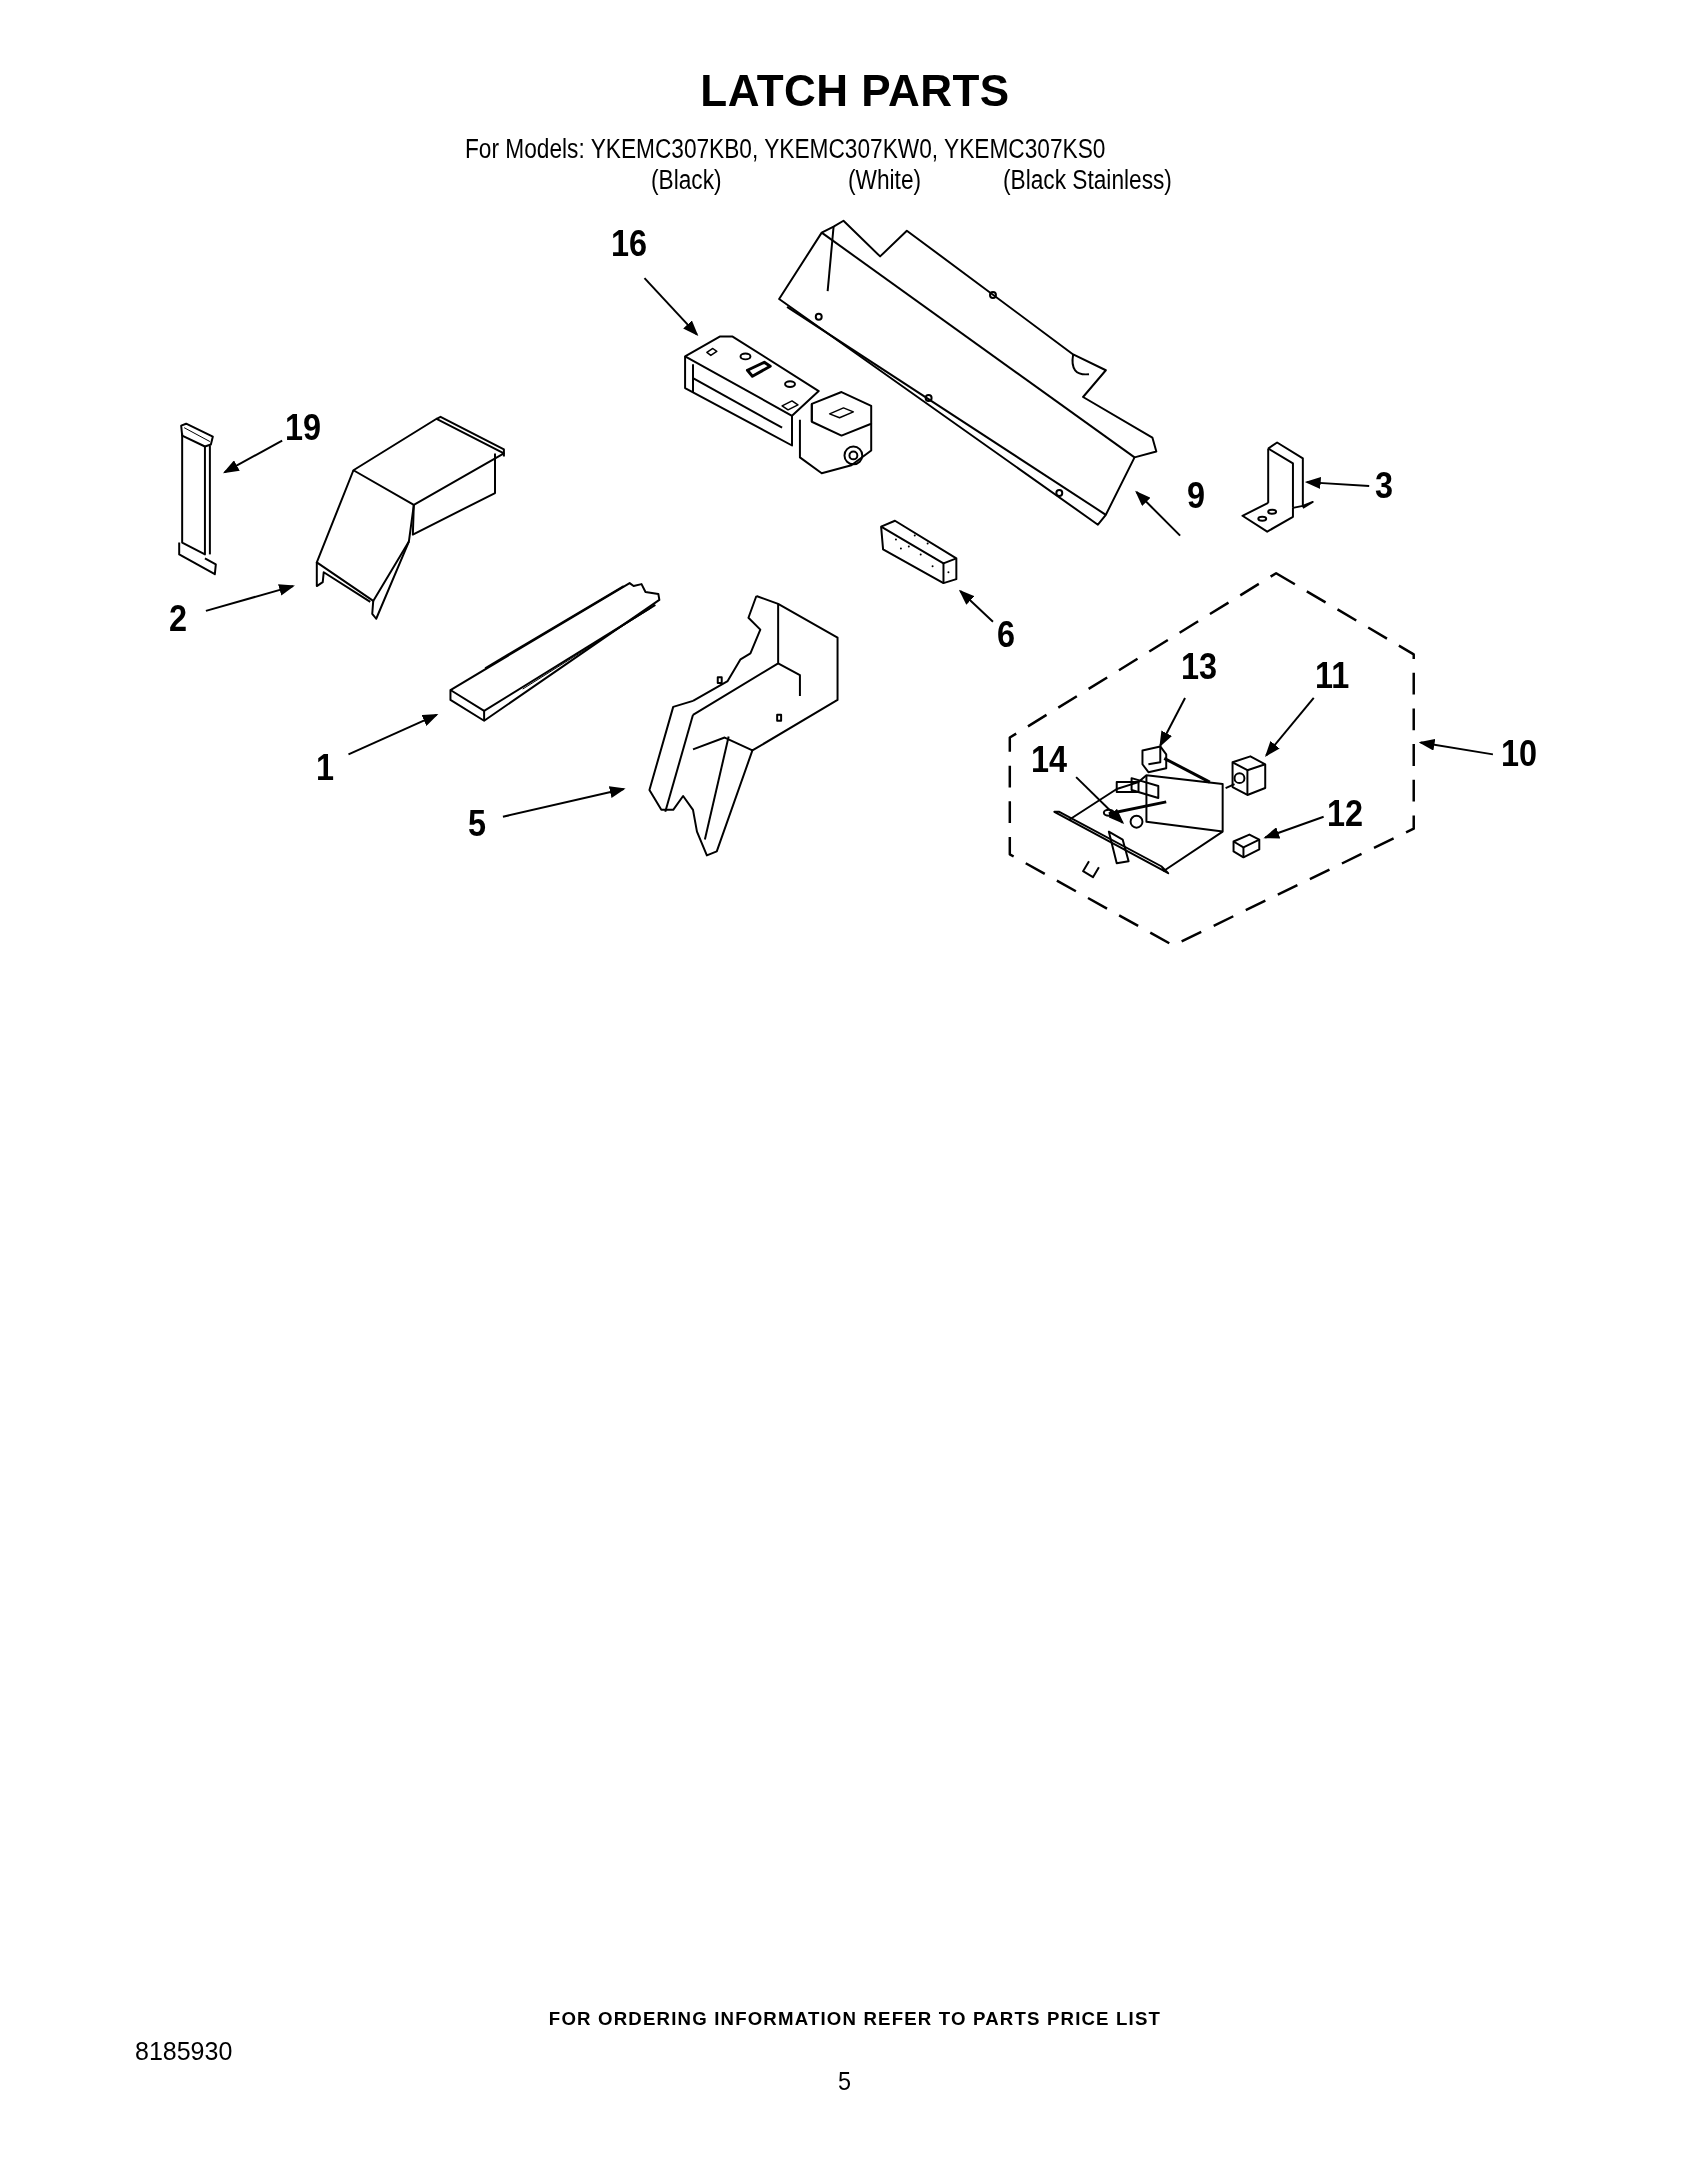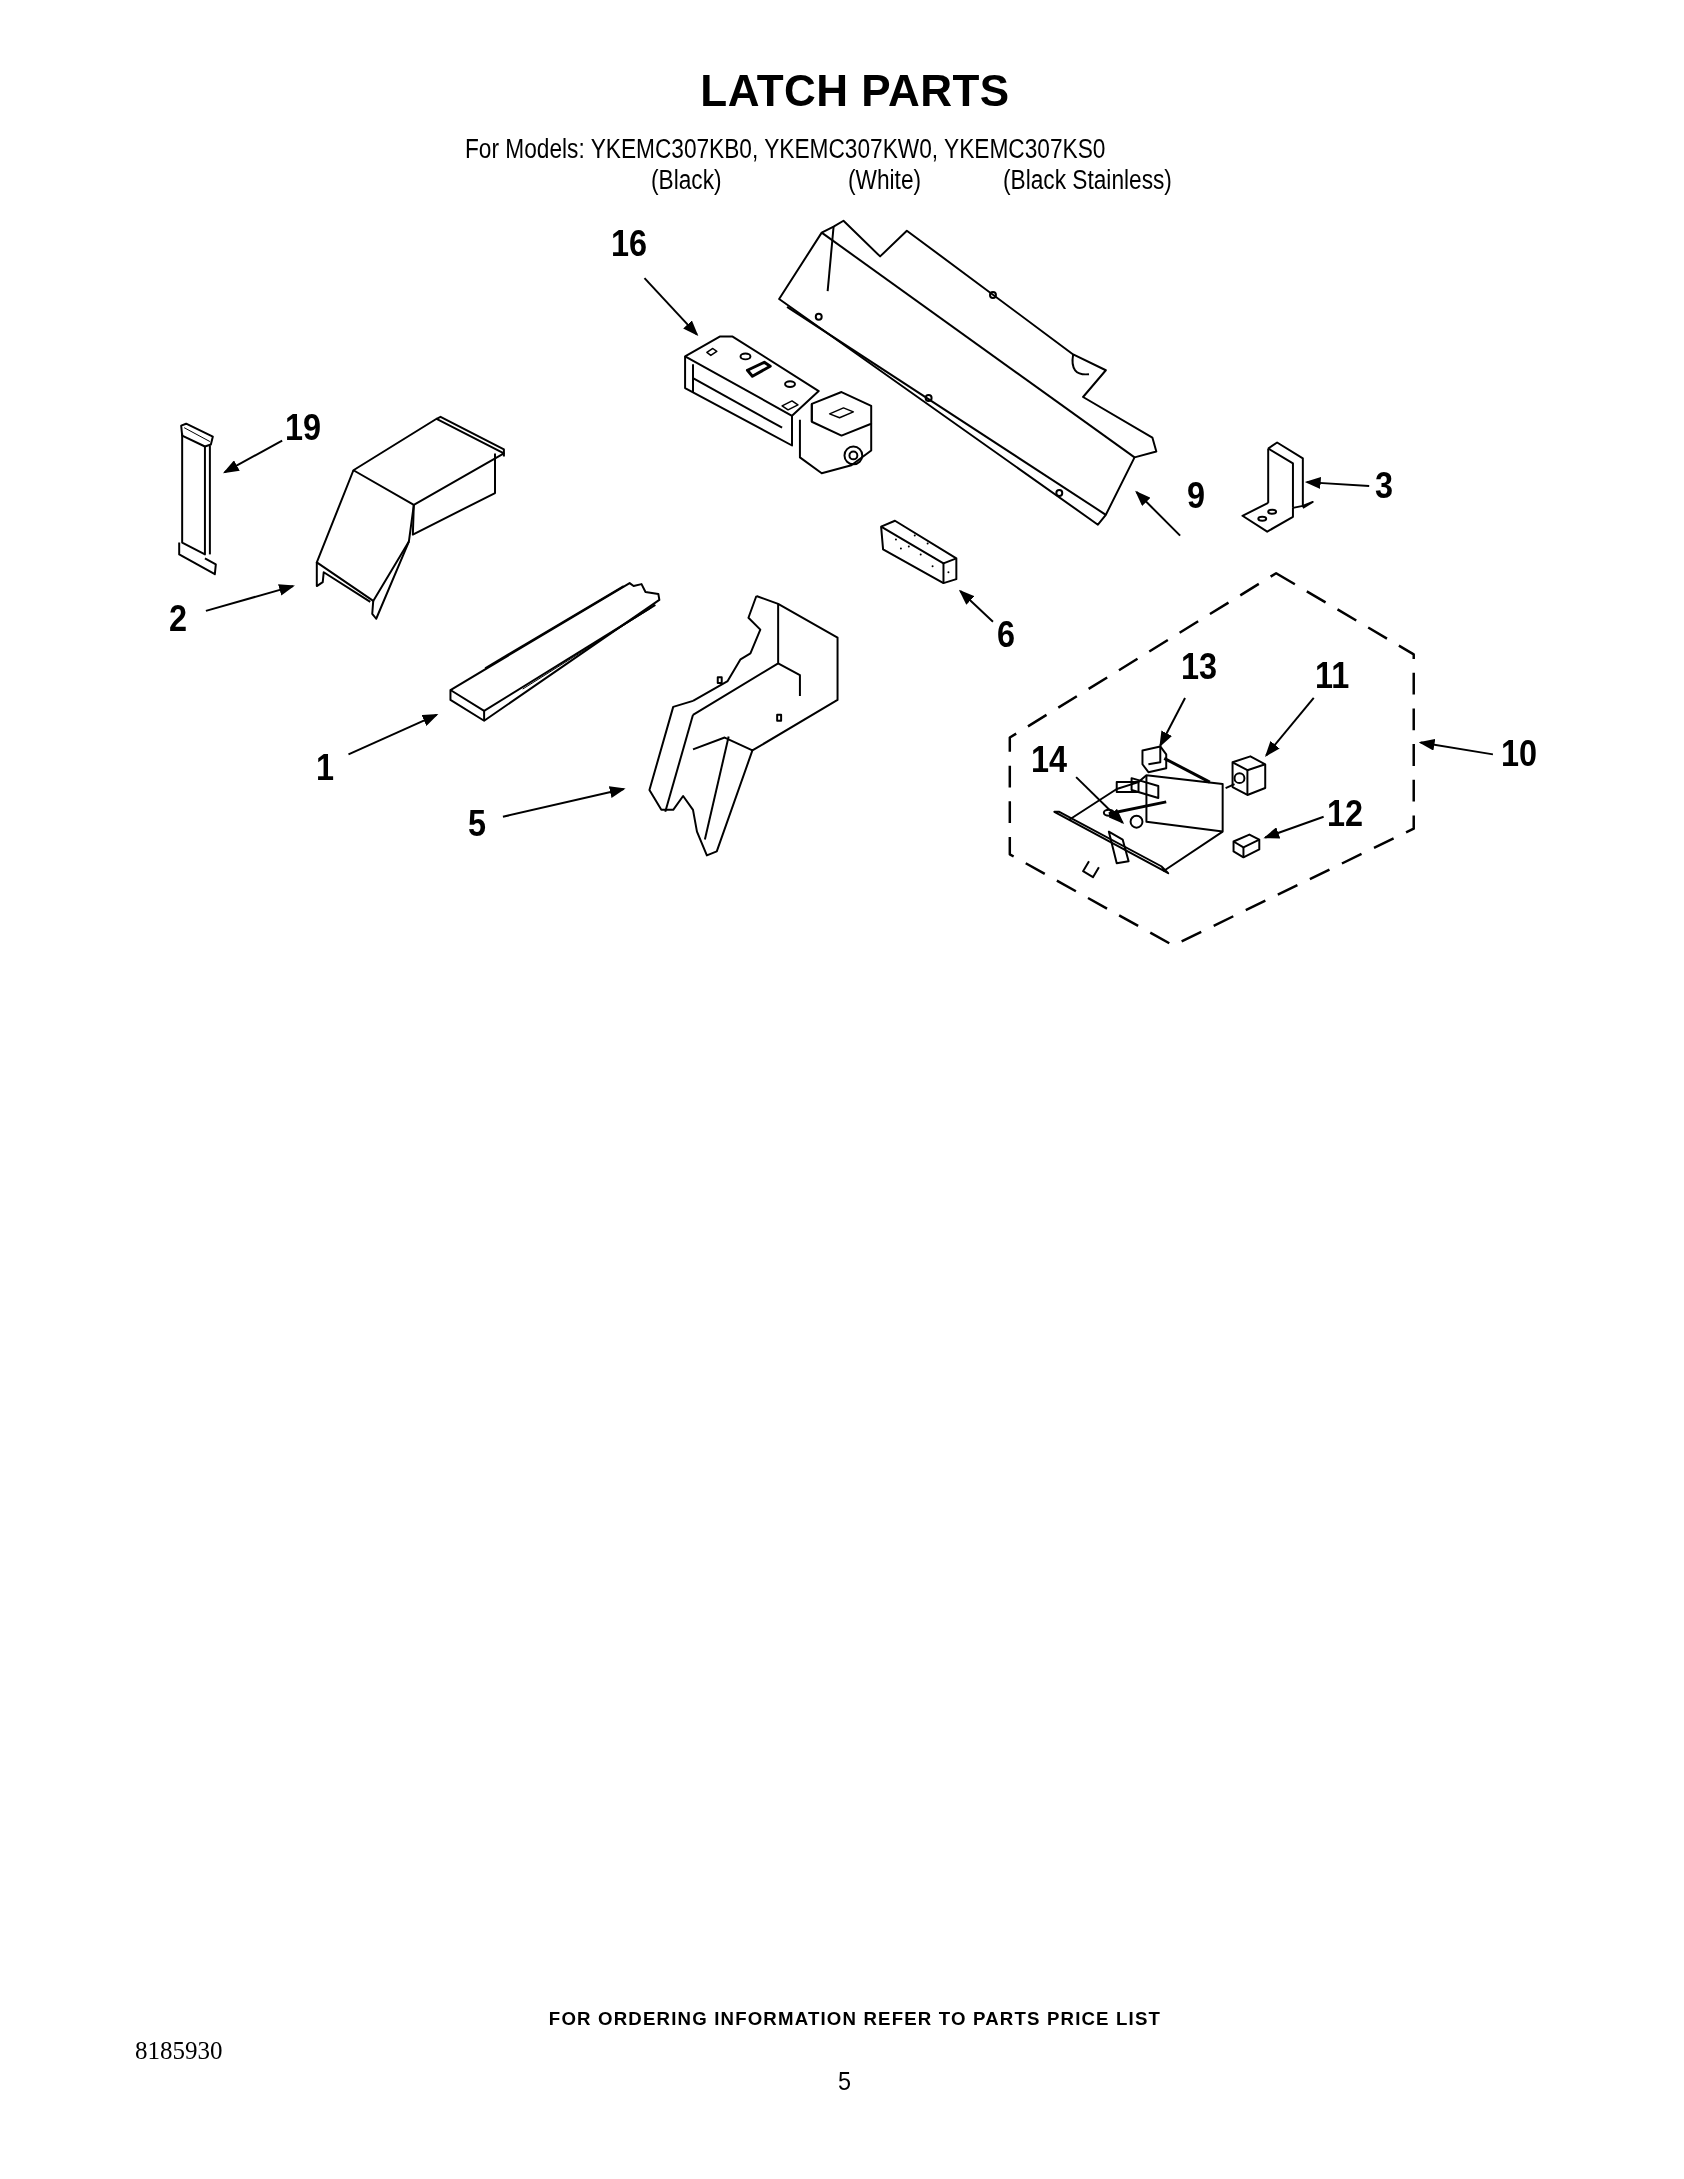--- a/index.html
+++ b/index.html
@@ -11,21 +11,21 @@
   .models-line { font-size: 27px; line-height: 30px; transform: scaleX(0.84); transform-origin: left top; }
   #models-label { left: 465px; top: 134px; }
   .variant { font-size: 27px; line-height: 30px; top: 165px; transform: scaleX(0.84); transform-origin: left top; }
   #variant-0 { left: 651px; }
   #variant-1 { left: 848px; }
   #variant-2 { left: 1003px; }
   svg#diagram { position: absolute; left: 0; top: 0; width: 1684px; height: 990px; }
   .callout { font-weight: bold; font-size: 36px; line-height: 36px; transform: scaleX(0.9); transform-origin: left top; }
   #footer-note { left: 0; width: 1710px; text-align: center; top: 2008px;
                  font-weight: bold; font-size: 19px; letter-spacing: 1.2px; transform: scaleX(0.98); }
-  #doc-number { left: 135px; top: 2037px; font-size: 25px; font-family: Liberation Serif, serif; }
+  #doc-number { left: 135px; top: 2037px; font-size: 25px; }
   #page-number { left: 838px; top: 2066px; font-size: 26px; transform: scaleX(0.9); transform-origin: left top; }
 </style>
 </head>
 <body>
 
 <div id="page-title" class="abs">LATCH PARTS</div>
 <div id="models-label" class="abs models-line">For Models: YKEMC307KB0, YKEMC307KW0, YKEMC307KS0</div>
 <div id="variant-0" class="abs variant">(Black)</div>
 <div id="variant-1" class="abs variant">(White)</div>
 <div id="variant-2" class="abs variant">(Black Stainless)</div>

